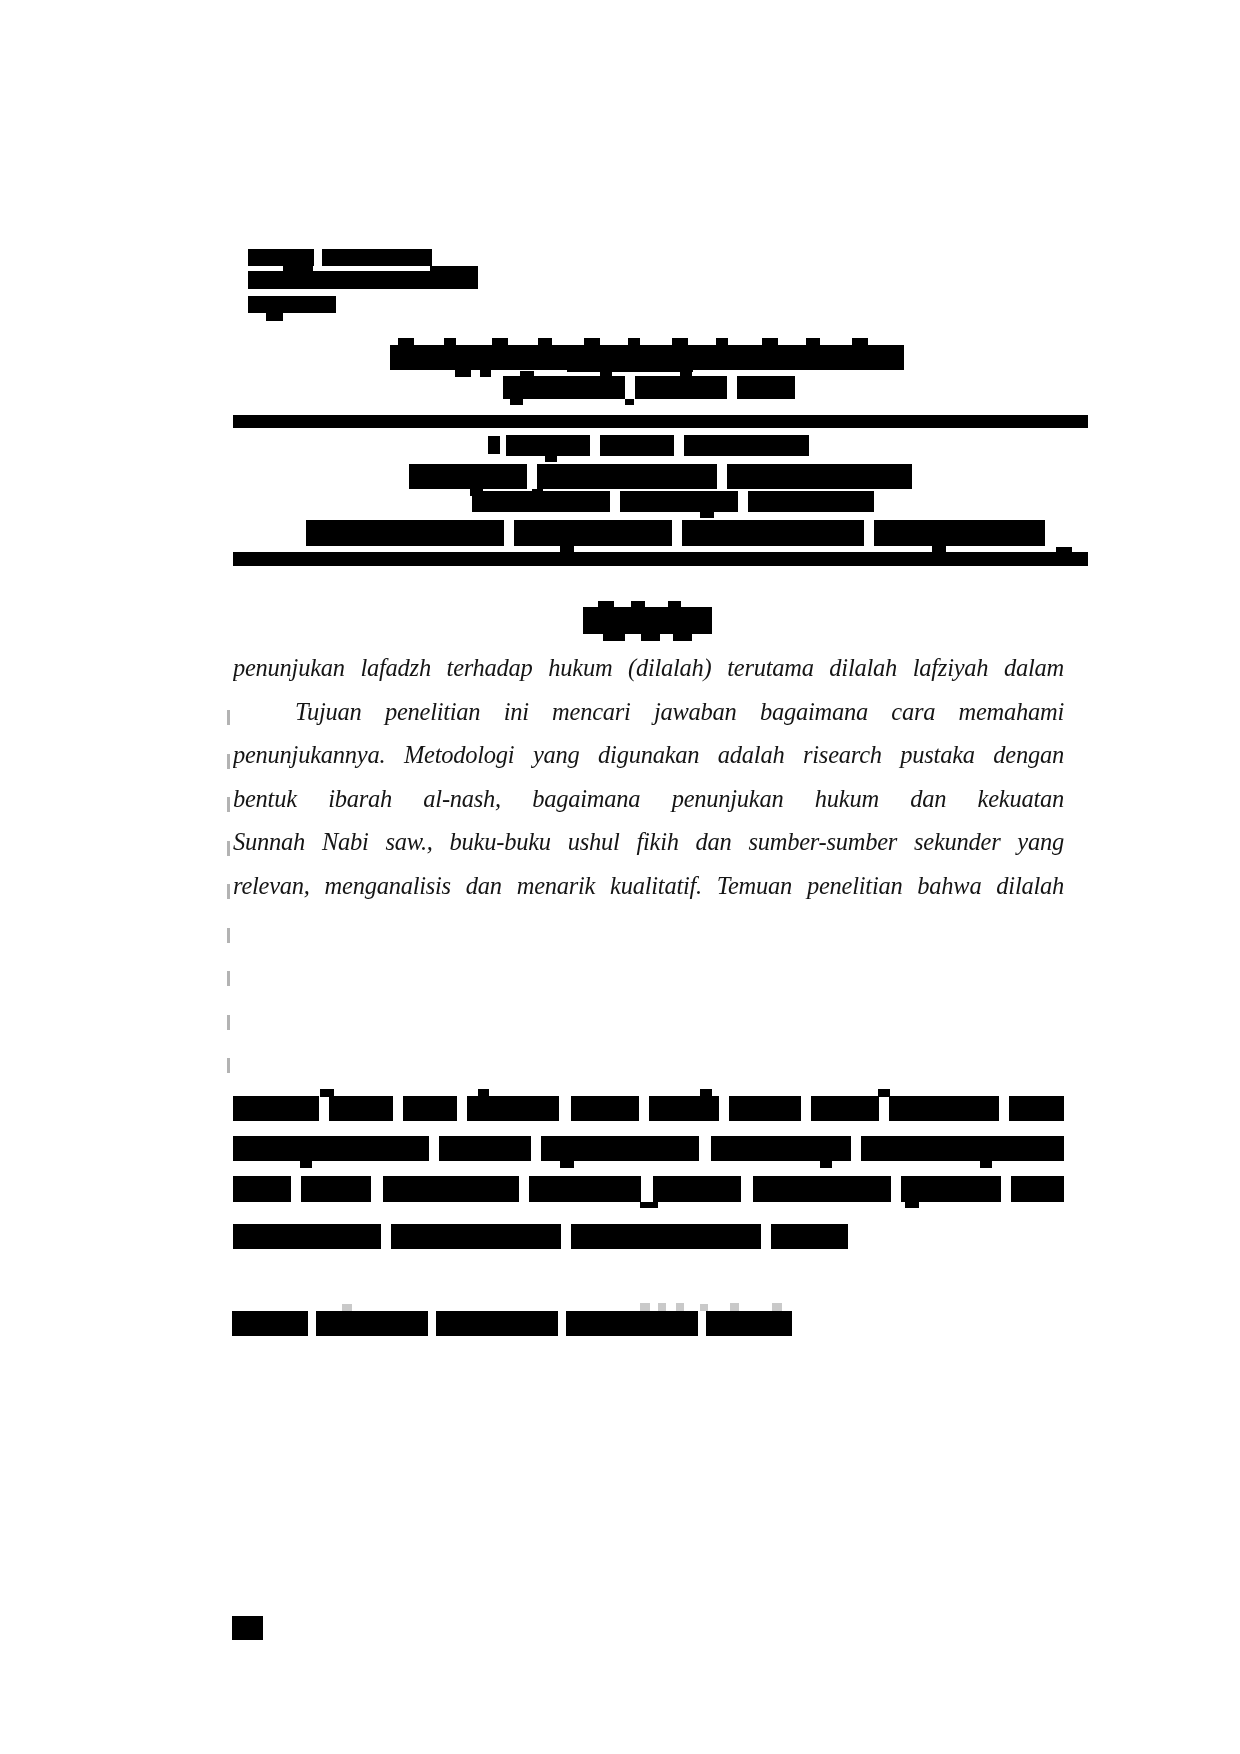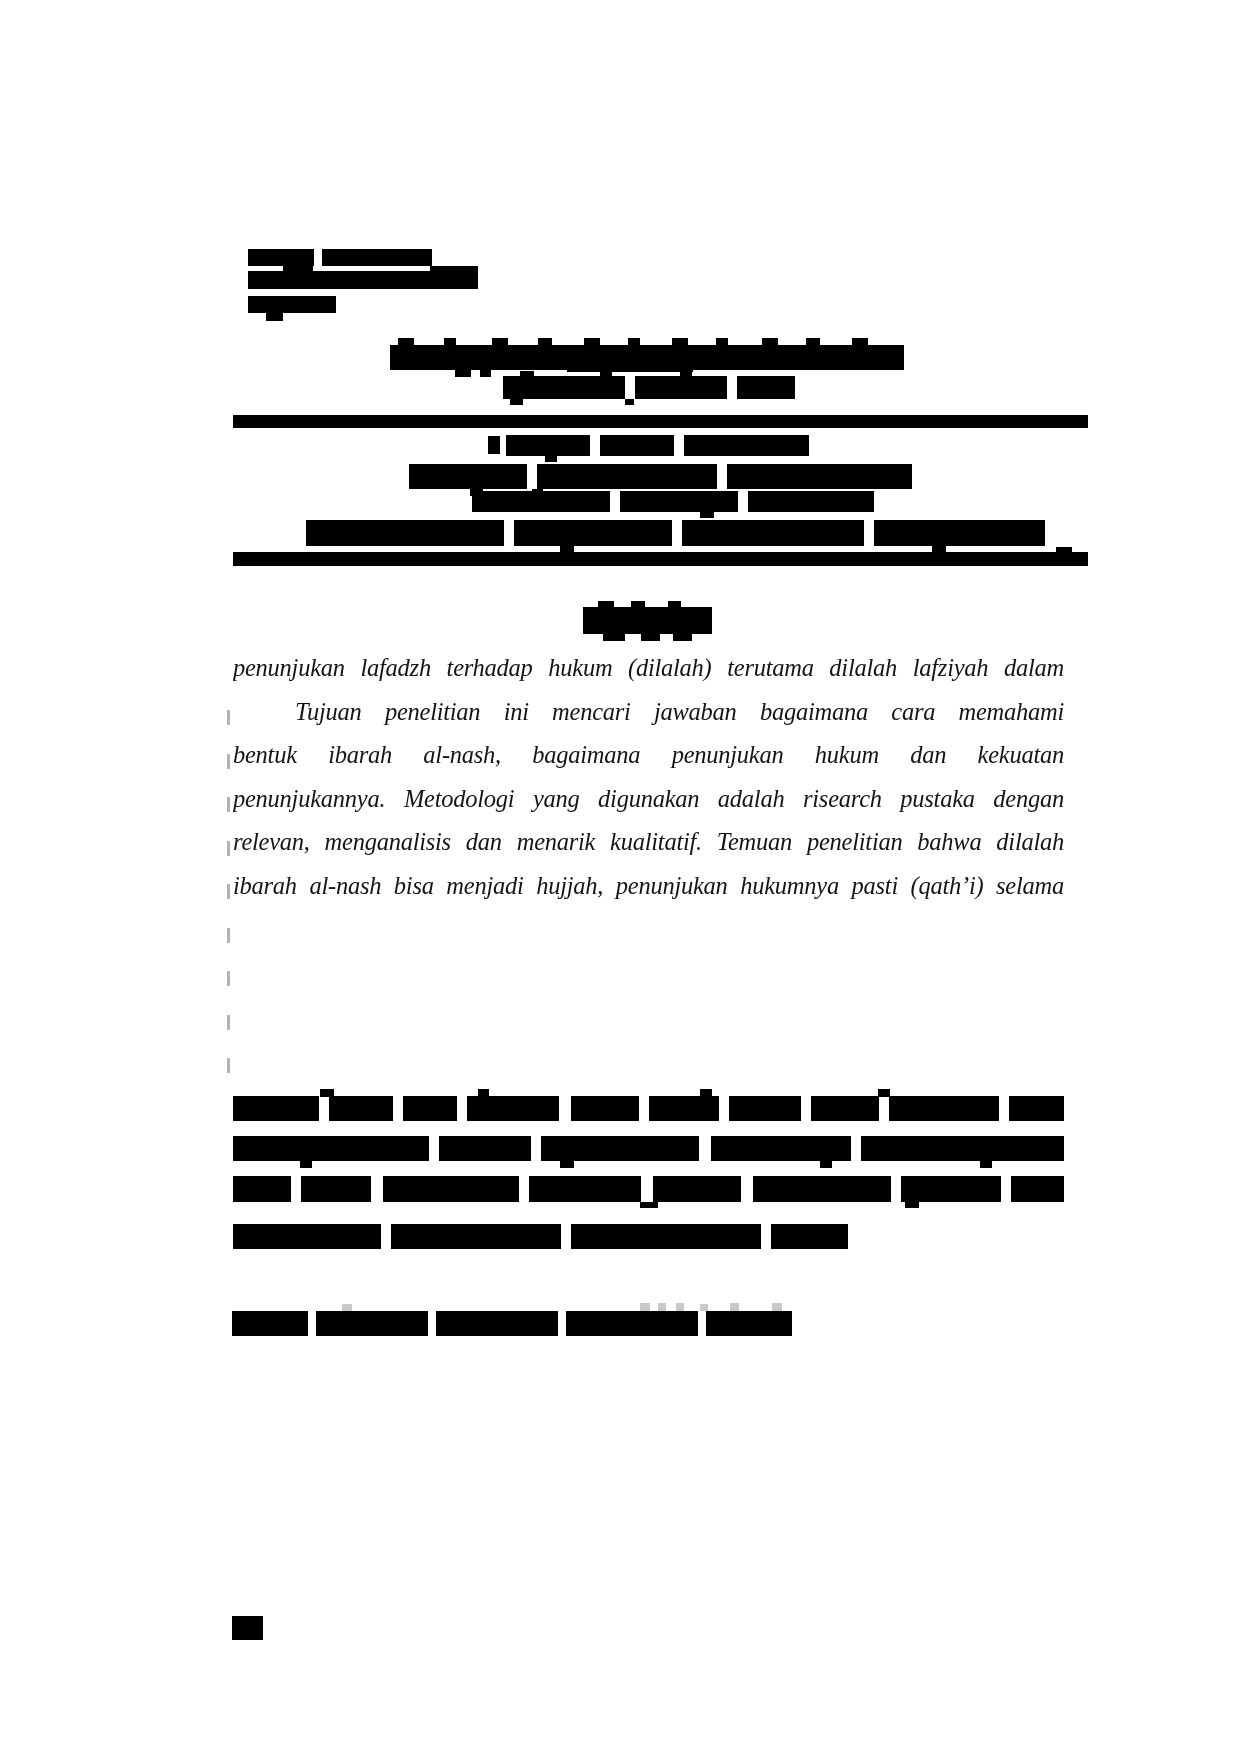--- a/index.html
+++ b/index.html
@@ -111,24 +111,24 @@
       <div class="redaction-bar" style="left: 227px; top: 841px; width: 3px; height: 15px; background: rgb(179, 179, 179);"></div>
       <div class="redaction-bar" style="left: 227px; top: 884px; width: 3px; height: 15px; background: rgb(179, 179, 179);"></div>
       <div class="redaction-bar" style="left: 227px; top: 928px; width: 3px; height: 15px; background: rgb(179, 179, 179);"></div>
       <div class="redaction-bar" style="left: 227px; top: 971px; width: 3px; height: 15px; background: rgb(179, 179, 179);"></div>
       <div class="redaction-bar" style="left: 227px; top: 1015px; width: 3px; height: 15px; background: rgb(179, 179, 179);"></div>
       <div class="redaction-bar" style="left: 227px; top: 1058px; width: 3px; height: 15px; background: rgb(179, 179, 179);"></div>
     </div>
   <div class="abstract-body">
       <div class="jline">penunjukan lafadzh terhadap hukum (dilalah) terutama dilalah lafziyah dalam</div>
       <div class="jline first">Tujuan penelitian ini mencari jawaban bagaimana cara memahami</div>
+      <div class="jline">penunjukannya. Metodologi yang digunakan adalah risearch pustaka dengan</div>
       <div class="jline">bentuk ibarah al-nash, bagaimana penunjukan hukum dan kekuatan</div>
-      <div class="jline">penunjukannya. Metodologi yang digunakan adalah risearch pustaka dengan</div>
+      <div class="jline">Sunnah Nabi saw., buku-buku ushul fikih dan sumber-sumber sekunder yang</div>
       <div class="jline">relevan, menganalisis dan menarik kualitatif. Temuan penelitian bahwa dilalah</div>
-      <div class="jline">ibarah al-nash bisa menjadi hujjah, penunjukan hukumnya pasti (qath’i) selama</div>
     </div>
   <div class="layer">
       <div class="redaction-bar" style="left: 320px; top: 1089px; width: 14px; height: 8px; background: rgb(0, 0, 0);"></div>
       <div class="redaction-bar" style="left: 478px; top: 1089px; width: 11px; height: 8px; background: rgb(0, 0, 0);"></div>
       <div class="redaction-bar" style="left: 700px; top: 1089px; width: 12px; height: 8px; background: rgb(0, 0, 0);"></div>
       <div class="redaction-bar" style="left: 878px; top: 1089px; width: 12px; height: 8px; background: rgb(0, 0, 0);"></div>
       <div class="redaction-bar" style="left: 233px; top: 1096px; width: 86px; height: 25px; background: rgb(0, 0, 0);"></div>
       <div class="redaction-bar" style="left: 329px; top: 1096px; width: 64px; height: 25px; background: rgb(0, 0, 0);"></div>
       <div class="redaction-bar" style="left: 403px; top: 1096px; width: 54px; height: 25px; background: rgb(0, 0, 0);"></div>
       <div class="redaction-bar" style="left: 467px; top: 1096px; width: 92px; height: 25px; background: rgb(0, 0, 0);"></div>

